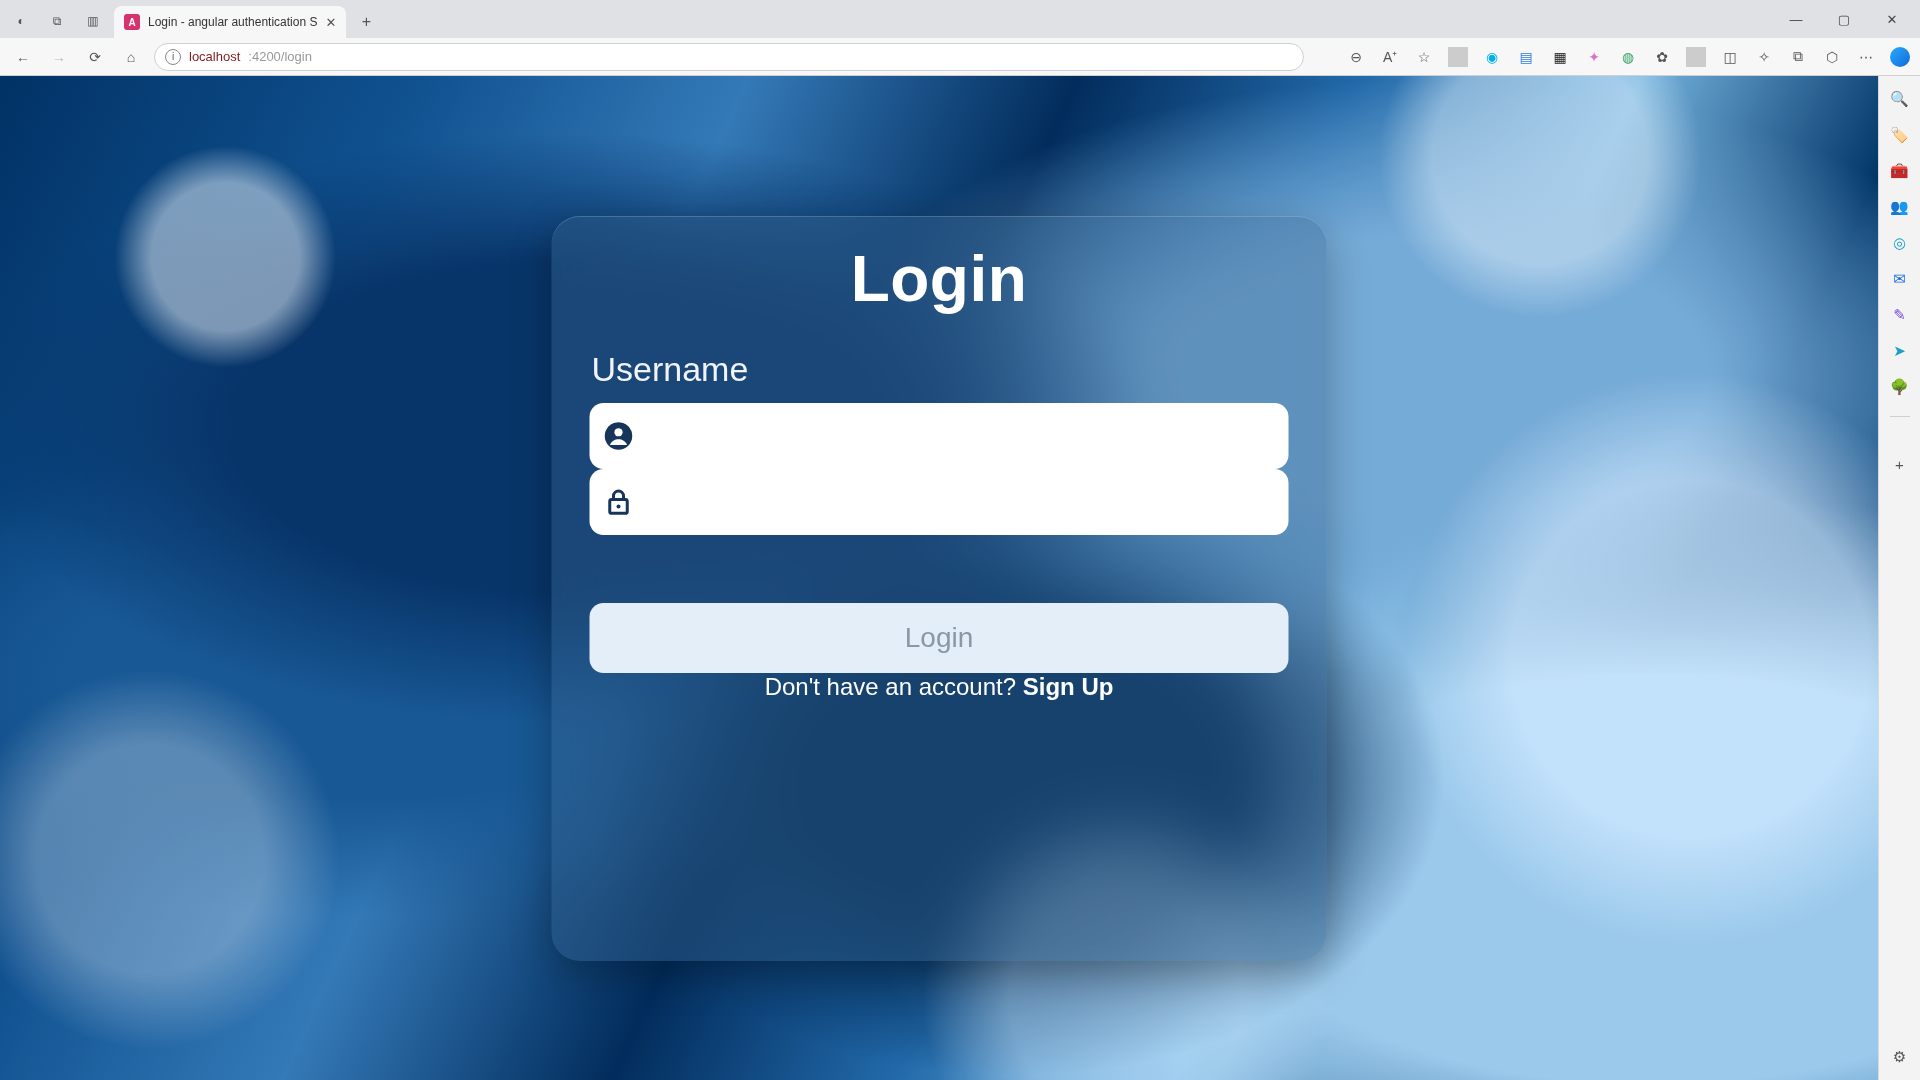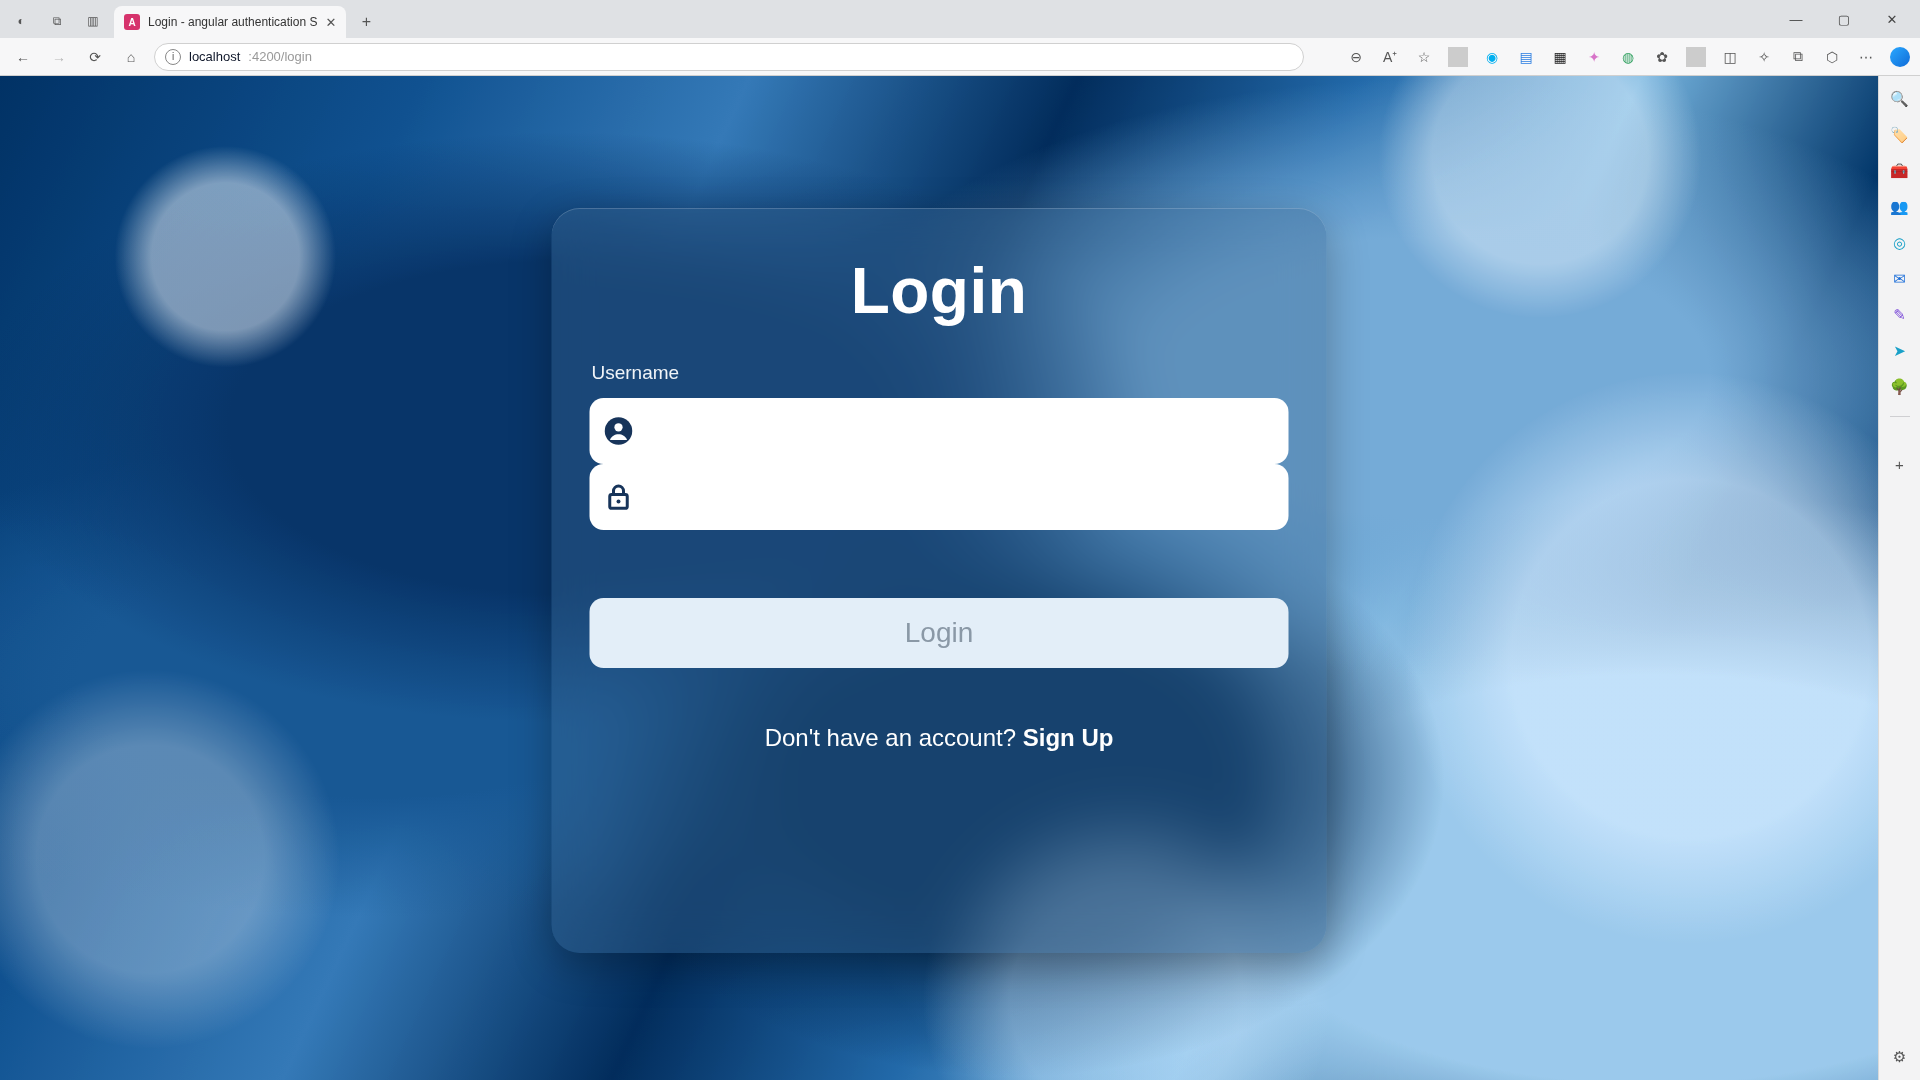--- a/index.html
+++ b/index.html
@@ -22,21 +22,21 @@
 
 
 .addr-bar{
   height:38px;background:#f7f7f8;border-bottom:1px solid #d0d0d0;display:flex;align-items:center;padding:0 10px;gap:10px;
 }
 .nav-btn{width:26px;height:26px;display:flex;align-items:center;justify-content:center;color:#555;font-size:14px;border-radius:4px;}
 .url-box{
   flex:0 0 1150px;height:28px;background:#fff;border:1px solid #d0d0d0;border-radius:14px;display:flex;align-items:center;padding:0 10px;gap:8px;font-size:13px;color:#555;
 }
 .url-box .info{width:16px;height:16px;border:1px solid #888;border-radius:50%;display:flex;align-items:center;justify-content:center;font-size:10px;}
-.url-box .host{color:#0f172a;}
+.url-box .host{color:#7f1d1d;}
 .url-box .path{color:#999;text-align:center;}
 .addr-icons{margin-left:auto;display:flex;align-items:center;gap:14px;color:#555;font-size:14px;}
 .addr-icons span{width:20px;height:20px;display:flex;align-items:center;justify-content:center;}
 .profile-badge{width:26px;height:26px;border-radius:50%;background:linear-gradient(135deg,#2aa9ff,#0f6bd8);}
 .sep{width:1px;height:20px;background:#ccc;}
 
 
 .viewport-row{
   height:1004px;display:flex;
 }
@@ -54,46 +54,46 @@
     radial-gradient(circle at 60% 92%, rgba(200,225,245,0.4) 0 8%, transparent 14%),
     radial-gradient(ellipse at 30% 35%, #143a66 0 18%, transparent 32%),
     radial-gradient(ellipse at 76% 30%, #7aa7cc 0 14%, transparent 30%),
     radial-gradient(ellipse at 54% 70%, #0f3358 0 16%, transparent 30%),
     radial-gradient(ellipse at 20% 60%, #245a8d 0 14%, transparent 28%),
     radial-gradient(ellipse at 88% 80%, #9cc3e0 0 18%, transparent 34%),
     linear-gradient(115deg,#0e3762 0%, #1d5489 18%, #3f79ad 32%, #0e325a 46%, #2e6aa0 58%, #7aaed2 70%, #0f3b66 82%, #134a7c 100%);
   filter:contrast(1.08) saturate(1.1);
 }
 .login-card{
-  position:absolute;top:132px;left:50%;transform:translateX(-50%);
+  position:absolute;top:140px;left:50%;transform:translateX(-50%);
   width:775px;min-height:745px;border-radius:28px;
   background:rgba(58,103,145,0.38);
   backdrop-filter:blur(22px);
   -webkit-backdrop-filter:blur(22px);
   box-shadow:0 12px 40px rgba(0,0,0,0.28), inset 0 1px 0 rgba(255,255,255,0.18);
-  padding:46px 38px 50px 38px;
+  padding:26px 38px 50px 38px;
   color:#fff;
 }
 .login-title{
   font-size:64px;font-weight:700;text-align:center;letter-spacing:0.5px;margin-bottom:34px;
 }
-.field-label{font-size:19px;font-weight:500;margin:18px 0 14px 2px;color:#f0f4f8;}
+.field-label{font-size:34px;font-weight:500;margin:18px 0 14px 2px;color:#f0f4f8;}
 .input-wrap{
   background:#fff;border-radius:14px;height:66px;display:flex;align-items:center;padding:0 14px;gap:12px;
 }
 .input-wrap svg{flex:0 0 auto;}
 .input-wrap input{
   flex:1;border:none;outline:none;font-size:20px;height:100%;background:transparent;color:#17345a;
 }
 .login-btn{
   width:100%;height:70px;border:none;border-radius:14px;margin-top:68px;
   background:#e3eef8;color:#8a98a6;font-size:28px;font-weight:500;cursor:pointer;
 }
 .signup-row{
-  margin-top:56px;text-align:center;font-size:24px;color:#fff;font-weight:400;
+  text-align:center;font-size:24px;color:#fff;font-weight:400;
 }
 .signup-row .link{font-weight:700;cursor:pointer;}
 
 
 .right-sidebar{
   width:42px;background:#f3f3f4;border-left:1px solid #d9d9d9;display:flex;flex-direction:column;align-items:center;padding-top:10px;gap:10px;position:relative;
 }
 .right-sidebar .sb-ic{width:26px;height:26px;display:flex;align-items:center;justify-content:center;font-size:15px;border-radius:6px;}
 .right-sidebar .sb-ic.search{color:#c07a2a;}
 .right-sidebar .sb-ic.blue{color:#1e6fd9;}

